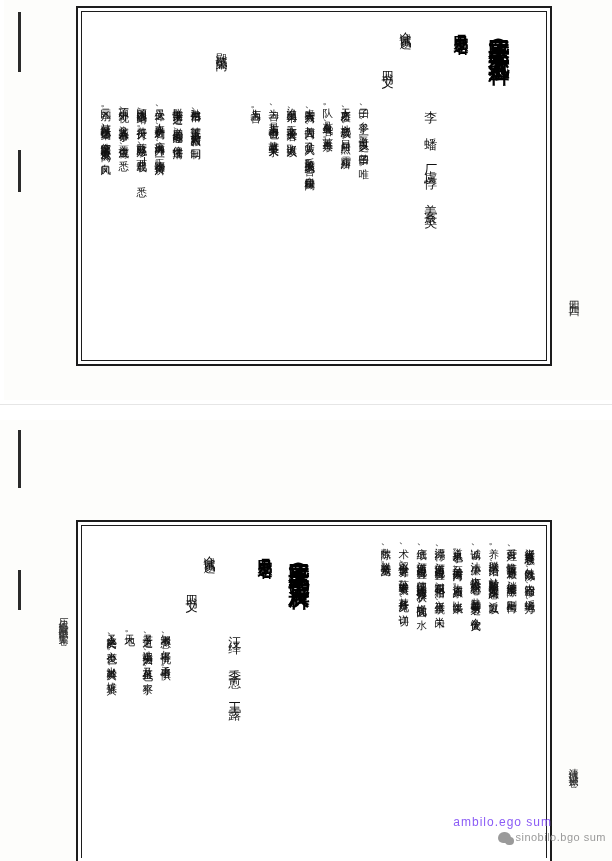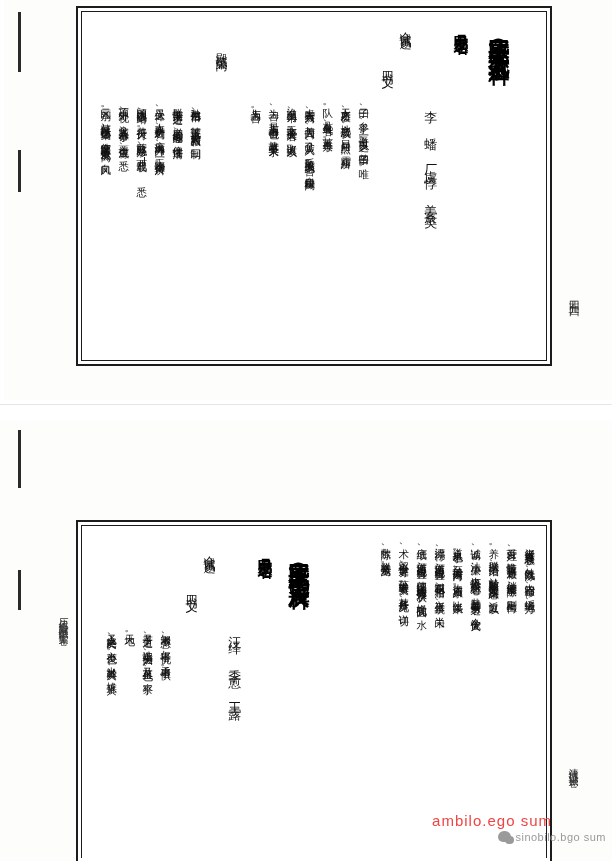--- a/index.html
+++ b/index.html
@@ -91,34 +91,34 @@
     writing-mode:vertical-rl;
     text-orientation:upright;
     font-size:10px;color:#333;letter-spacing:2px;
   }
 
   
   .watermark{
     position:absolute;right:6px;bottom:18px;
     font-family:"Liberation Sans",sans-serif;
     font-size:11px;color:#9a9a9a;letter-spacing:.5px;
-    display:flex;align-items:flex-start;gap:4px;
+    display:flex;align-items:center;gap:4px;
   }
   .wechat{
     width:13px;height:11px;background:#9a9a9a;
     border-radius:6px 6px 5px 5px;position:relative;flex:0 0 auto;
   }
   .wechat:after{
     content:"";position:absolute;right:-3px;bottom:-2px;
     width:9px;height:8px;background:#9a9a9a;border-radius:5px;
   }
   .ghost{
     position:absolute;right:60px;bottom:32px;
     font-family:"Liberation Sans",sans-serif;
-    font-size:15px;color:#ef4444;letter-spacing:1px;
+    font-size:12px;color:#8b5cf6;letter-spacing:1px;
   }
 </style>
 </head>
 <body>
 
 <div class="page">
 
   <div class="scan top">
 
     <div class="hairline" style="left:0;top:0;width:4px;height:400px;background:#ffffff;"></div>

